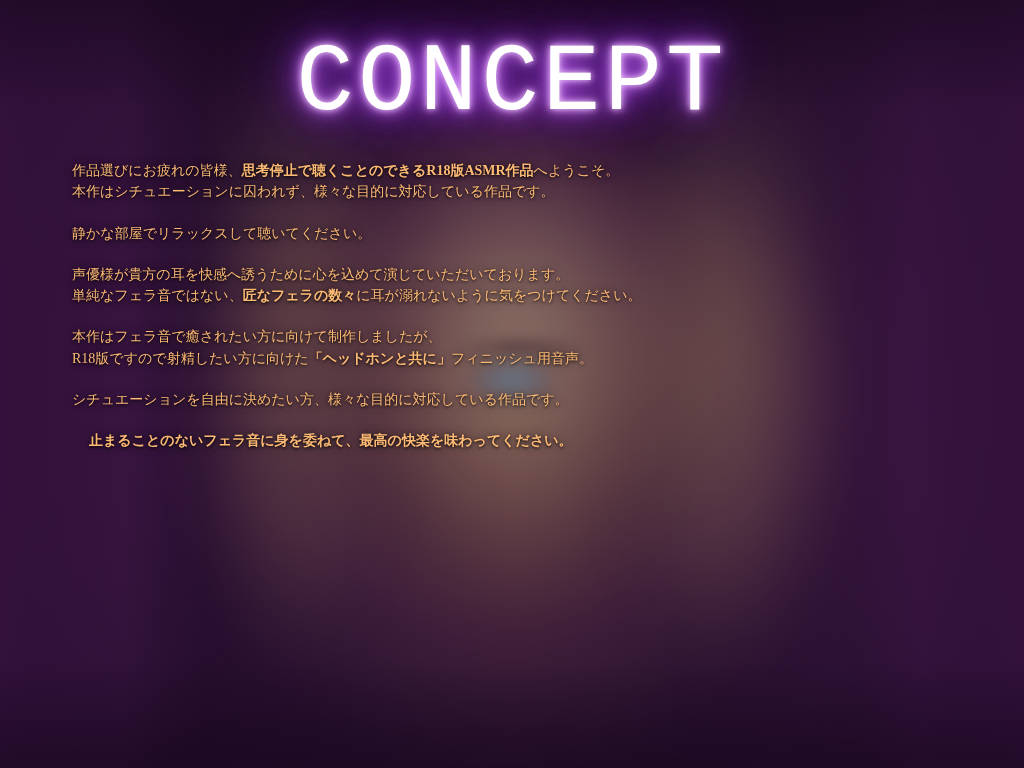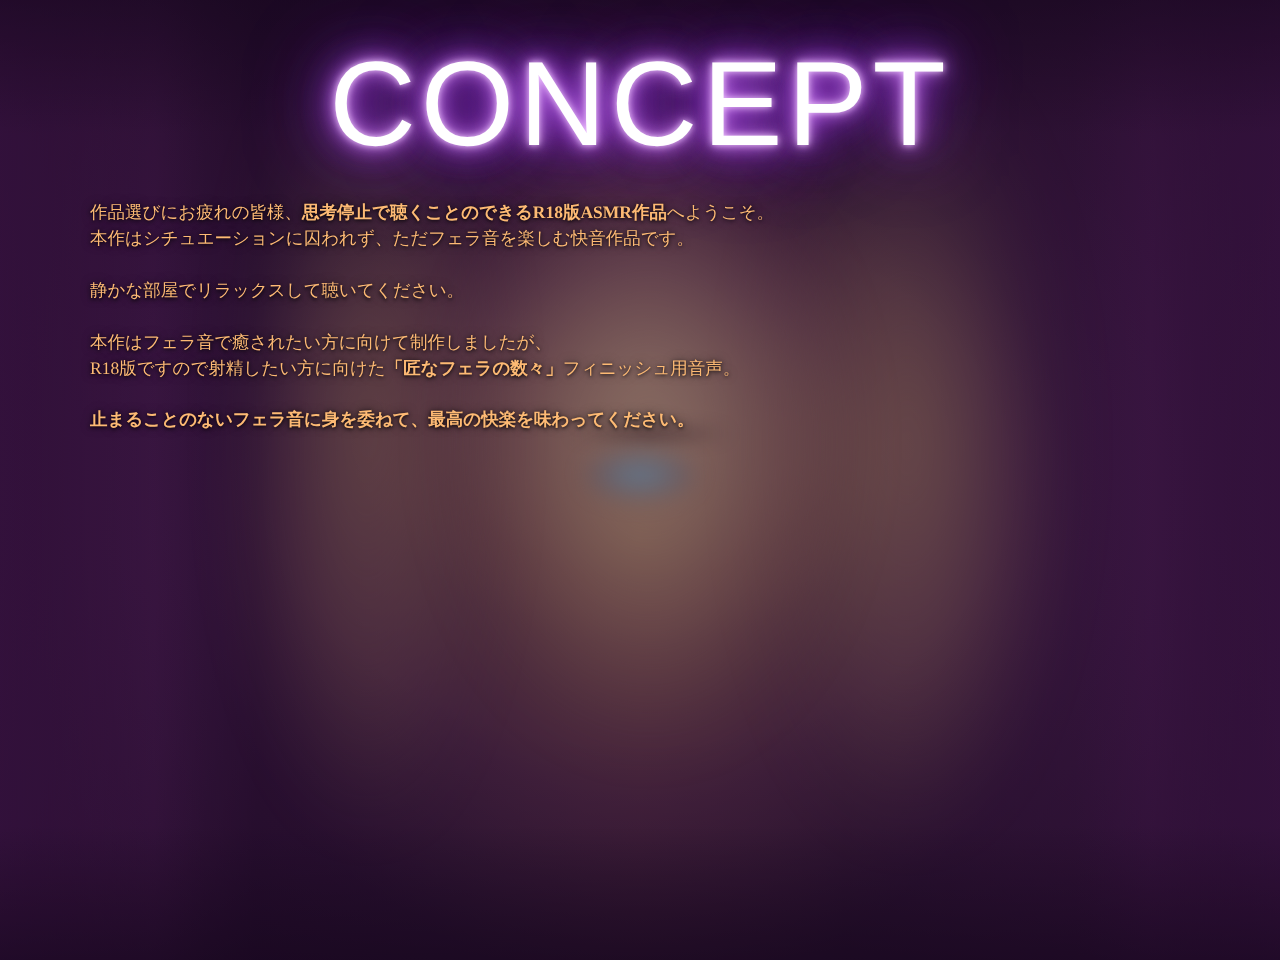--- a/index.html
+++ b/index.html
@@ -70,21 +70,21 @@
     background: rgba(26,8,34,0.34);
   }
 
   
   .title {
     position: absolute;
     top: 36px;
     left: 0;
     width: 100%;
     text-align: center;
-    font-family: Liberation Sans, sans-serif;
+    font-family: Liberation Mono, monospace;
     font-size: 96px;
     line-height: 1;
     letter-spacing: 4px;
     color: #ffffff;
     font-weight: 400;
     text-shadow:
       0 0 6px #f0c8ff,
       0 0 14px #d98bff,
       0 0 26px #b44ff0,
       0 0 44px #8a2be2,
@@ -98,21 +98,21 @@
     top: 160px;
     width: 890px;
     color: #fdba74;
     font-size: 14px;
     line-height: 1.52;
     text-shadow: 0 1px 3px rgba(0,0,0,0.85), 0 0 8px rgba(0,0,0,0.6);
   }
   .para {
     margin: 0 0 20px 0;
   }
-  .para:last-child { margin-bottom: 0; }
+  .para:last-child { margin-bottom: 0; margin-left: 17px; }
   .line { white-space: nowrap; display: block; }
   .b { font-weight: bold; }
 </style>
 </head>
 <body>
 
 <div class="page">
 
   <div class="bg"></div>
   <div class="bg-hair-l"></div>
@@ -121,31 +121,34 @@
   <div class="bg-eye-lash"></div>
   <div class="bg-eye"></div>
   <div class="bg-vignette"></div>
   <div class="bg-dim"></div>
 
   <div class="title">CONCEPT</div>
 
   <div class="body-text">
       <div class="para">
         <span class="line"><span>作品選びにお疲れの皆様、</span><span class="b">思考停止で聴くことのできるR18版ASMR作品</span><span>へようこそ。</span></span>
-        <span class="line"><span>本作はシチュエーションに囚われず、ただフェラ音を楽しむ快音作品です。</span></span>
+        <span class="line"><span>本作はシチュエーションに囚われず、様々な目的に対応している作品です。</span></span>
       </div>
       <div class="para">
         <span class="line"><span>静かな部屋でリラックスして聴いてください。</span></span>
       </div>
       <div class="para">
+        <span class="line"><span>声優様が貴方の耳を快感へ誘うために心を込めて演じていただいております。</span></span>
+        <span class="line"><span>単純なフェラ音ではない、</span><span class="b">匠なフェラの数々</span><span>に耳が溺れないように気をつけてください。</span></span>
       </div>
       <div class="para">
         <span class="line"><span>本作はフェラ音で癒されたい方に向けて制作しましたが、</span></span>
-        <span class="line"><span>R18版ですので射精したい方に向けた</span><span class="b">「匠なフェラの数々」</span><span>フィニッシュ用音声。</span></span>
+        <span class="line"><span>R18版ですので射精したい方に向けた</span><span class="b">「ヘッドホンと共に」</span><span>フィニッシュ用音声。</span></span>
       </div>
       <div class="para">
+        <span class="line"><span>シチュエーションを自由に決めたい方、様々な目的に対応している作品です。</span></span>
       </div>
       <div class="para">
         <span class="line"><span class="b">止まることのないフェラ音に身を委ねて、最高の快楽を味わってください。</span></span>
       </div>
     </div>
 
 </div>
 
 </body></html>

